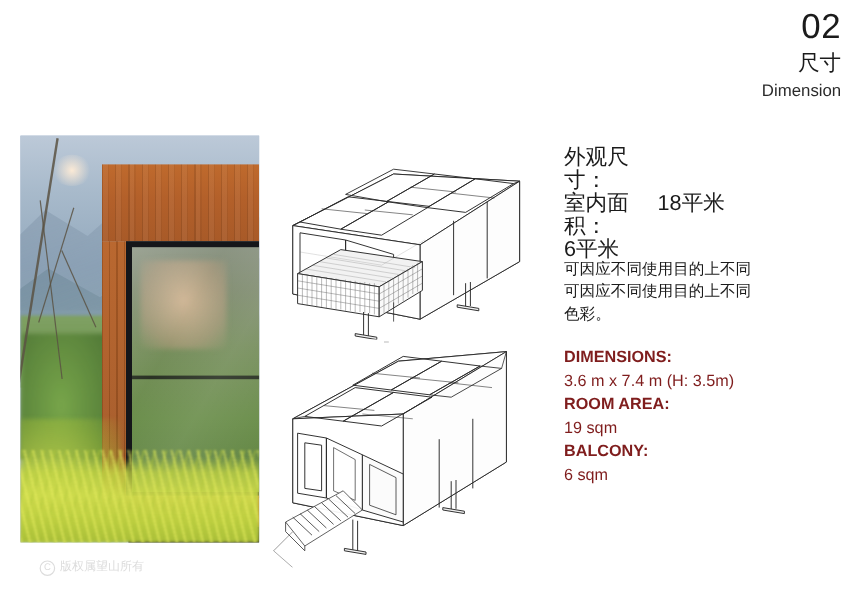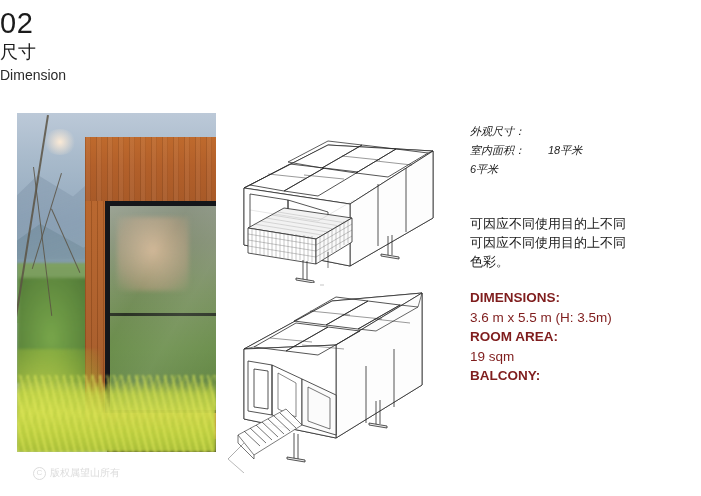--- a/index.html
+++ b/index.html
@@ -15,21 +15,21 @@
     font-family: "Liberation Sans", "DejaVu Sans", sans-serif;
     color: #1a1a1a;
   }
 
   
   #header {
     position: absolute;
     left: 0;
     top: 6px;
     width: 701px;
-    text-align: left;
+    text-align: right;
   }
   #header .number {
     font-size: 29px;
     font-weight: 400;
     line-height: 34px;
     letter-spacing: 0.5px;
     color: #1b1b1b;
   }
   #header .cn-title {
     font-size: 18px;
@@ -219,24 +219,23 @@
 
   
   #specs {
     position: absolute;
     left: 470px;
     top: 122px;
     width: 215px;
   }
   .spec-row {
     display: flex;
-    font-size: 11px;
+    font-size: 18px;
     line-height: 19px;
     color: #1b1b1b;
-    font-style: italic;
   }
   .spec-label { width: 78px; flex: 0 0 78px; }
   .spec-value { flex: 1 1 auto; }
   .spec-sub {
     font-size: 13px;
     line-height: 19px;
     color: #1b1b1b;
   }
 
   #note {
@@ -423,17 +422,18 @@
 </div>
 
 <div id="note">
   <div>可因应不同使用目的上不同</div>
   <div>可因应不同使用目的上不同</div>
   <div>色彩。</div>
 </div>
 
 <div id="en-specs">
   <div class="hd">DIMENSIONS:</div>
-  <div class="vl">3.6 m x 5.5 m  (H: 3.5m)</div>
+  <div class="vl">3.6 m x 7.4 m  (H: 3.5m)</div>
   <div class="hd">ROOM AREA:</div>
   <div class="vl">19 sqm</div>
   <div class="hd">BALCONY:</div>
+  <div class="vl">6 sqm</div>
 </div>
 
 </body></html>

